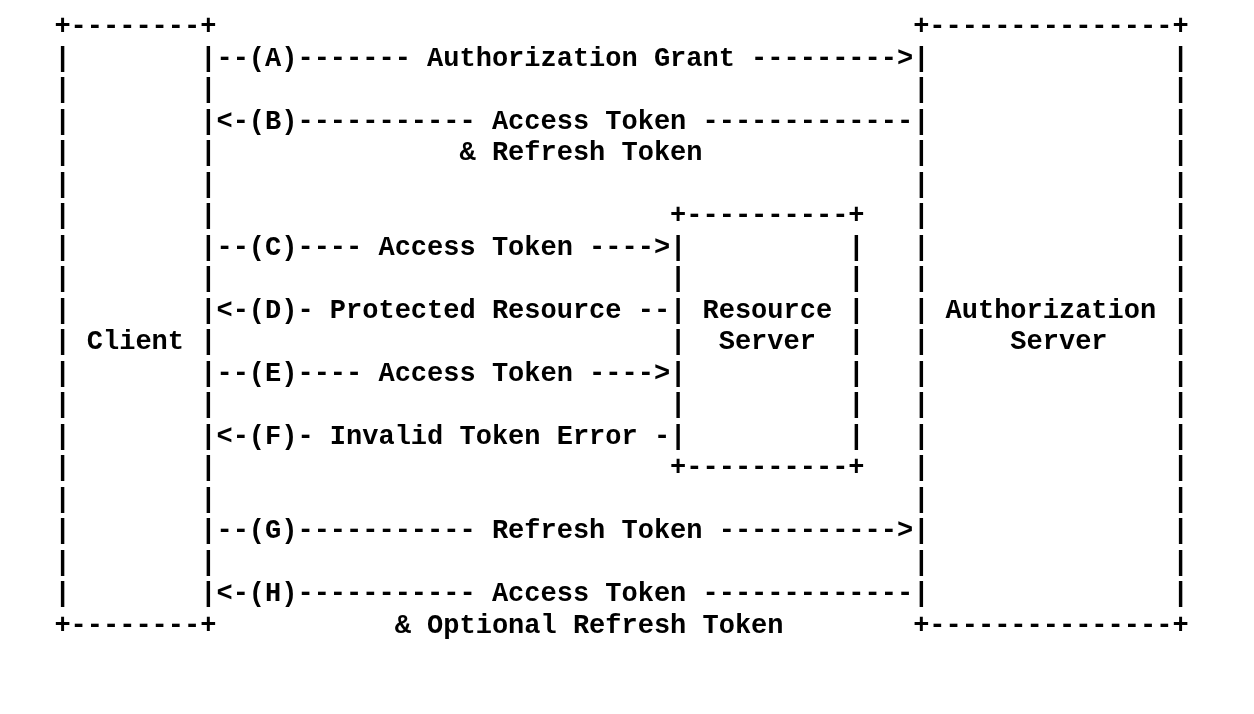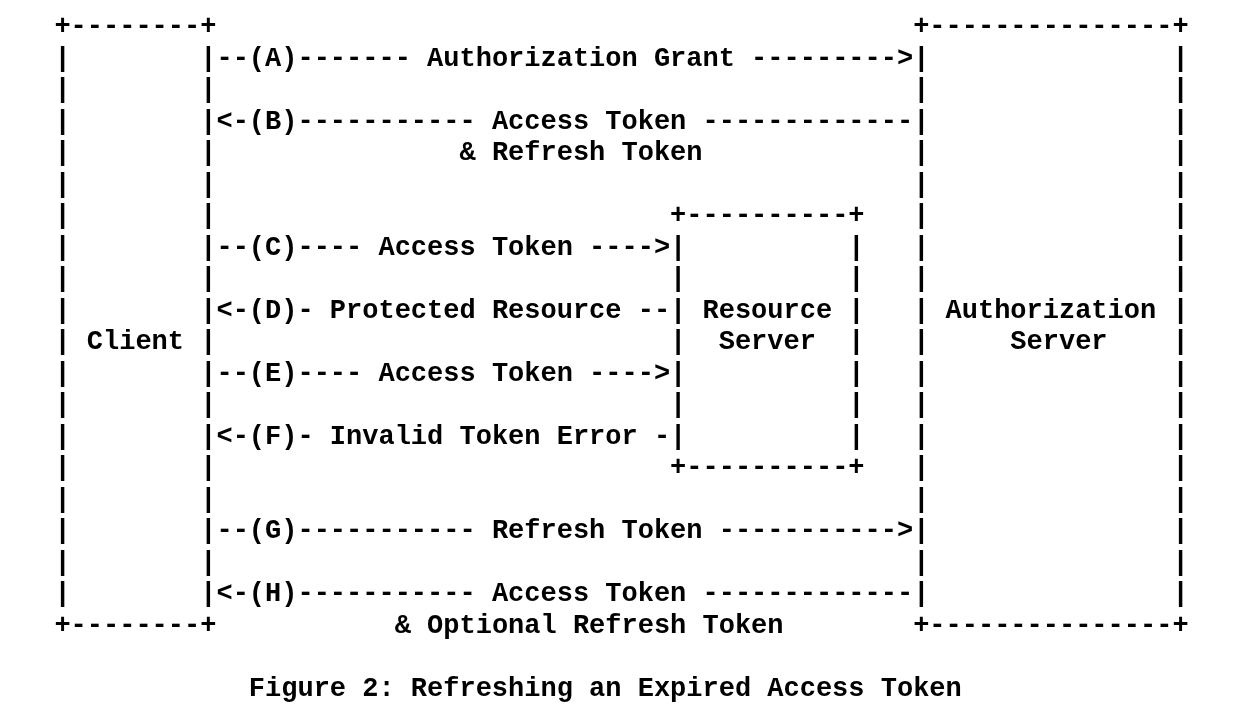--- a/index.html
+++ b/index.html
@@ -49,14 +49,13 @@
   | Client |                            |  Server  |   |     Server    |
   |        |--(E)---- Access Token ----&gt;|          |   |               |
   |        |                            |          |   |               |
   |        |&lt;-(F)- Invalid Token Error -|          |   |               |
   |        |                            +----------+   |               |
   |        |                                           |               |
   |        |--(G)----------- Refresh Token -----------&gt;|               |
   |        |                                           |               |
   |        |&lt;-(H)----------- Access Token -------------|               |
   +--------+           &amp; Optional Refresh Token        +---------------+</pre>
-  <pre class="ascii caption">Figure 2: Refreshing an Expired Access Token</pre>
 </div>
 
 </body></html>

